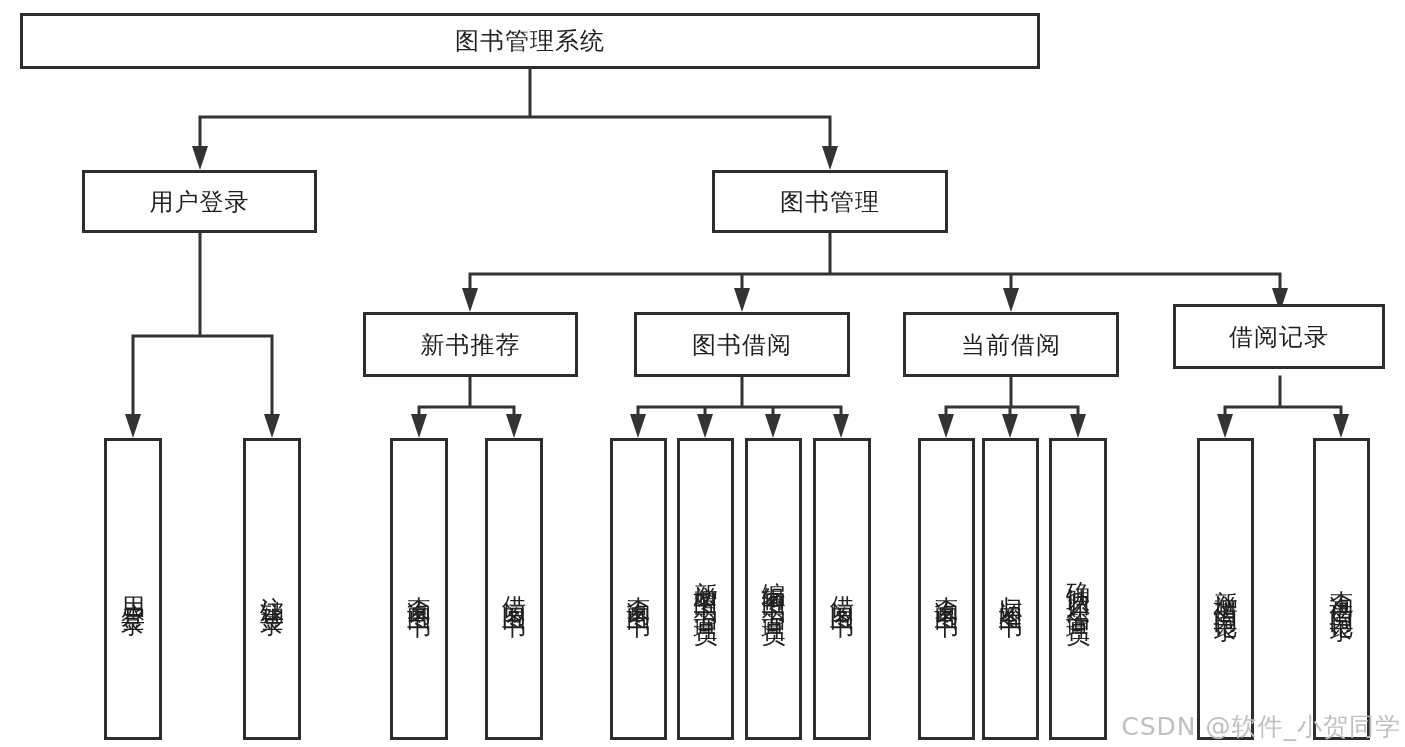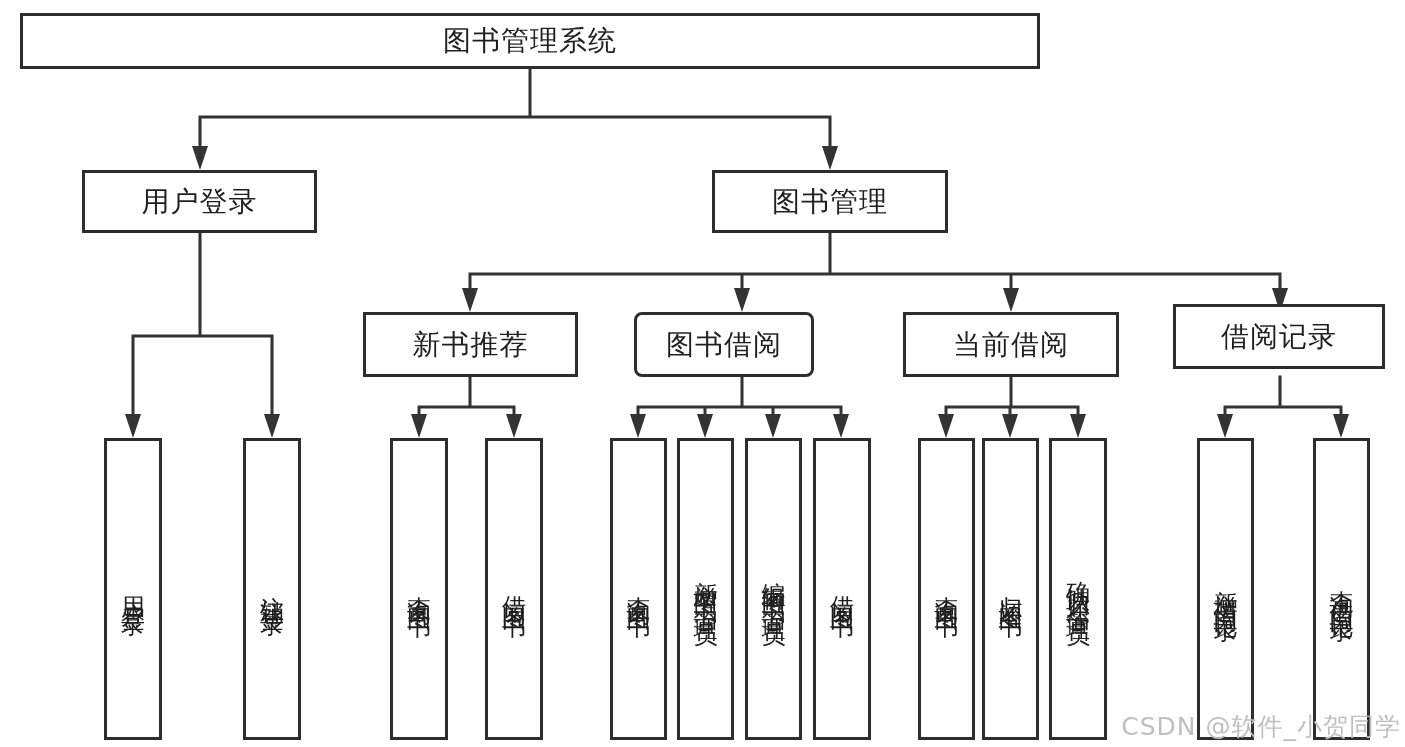--- a/index.html
+++ b/index.html
@@ -27,21 +27,21 @@
     position: absolute;
     box-sizing: border-box;
     border: 3px solid #2d2d2d;
     background: #ffffff;
     display: flex;
     align-items: center;
     justify-content: center;
     color: #1f1f1f;
   }
   .node.h span {
-    font-size: 28px;
+    font-size: 24px;
     letter-spacing: 1px;
     white-space: nowrap;
   }
   .node.v span {
     writing-mode: vertical-rl;
     text-orientation: mixed;
     font-size: 24px;
     line-height: 1;
     letter-spacing: 6px;
     white-space: nowrap;
@@ -108,21 +108,21 @@
   <div class="node h" style="left:82px; top:170px; width:235px; height:63px;">
     <span>用户登录</span>
   </div>
   <div class="node h" style="left:712px; top:170px; width:236px; height:63px;">
     <span>图书管理</span>
   </div>
 
   <div class="node h" style="left:363px; top:312px; width:215px; height:65px;">
     <span>新书推荐</span>
   </div>
-  <div class="node h" style="left:634px; top:312px; width:180px; height:65px;border-radius:8px;">
+  <div class="node h" style="left:634px; top:312px; width:216px; height:65px;">
     <span>图书借阅</span>
   </div>
   <div class="node h" style="left:903px; top:312px; width:216px; height:65px;justify-content:center;">
     <span>当前借阅</span>
   </div>
   <div class="node h" style="left:1173px; top:304px; width:212px; height:65px;">
     <span>借阅记录</span>
   </div>
 
   <div class="node v" style="left:104px; top:438px; width:58px; height:302px;">

